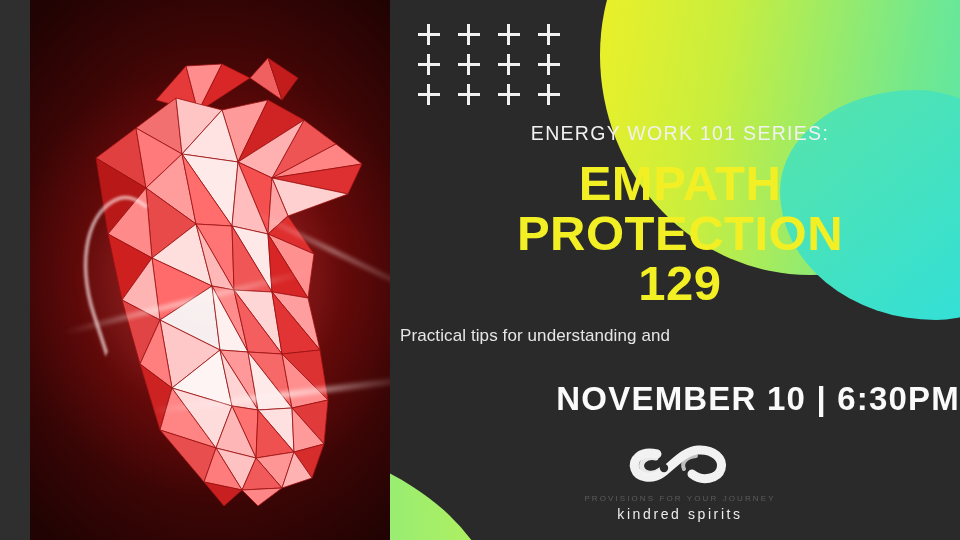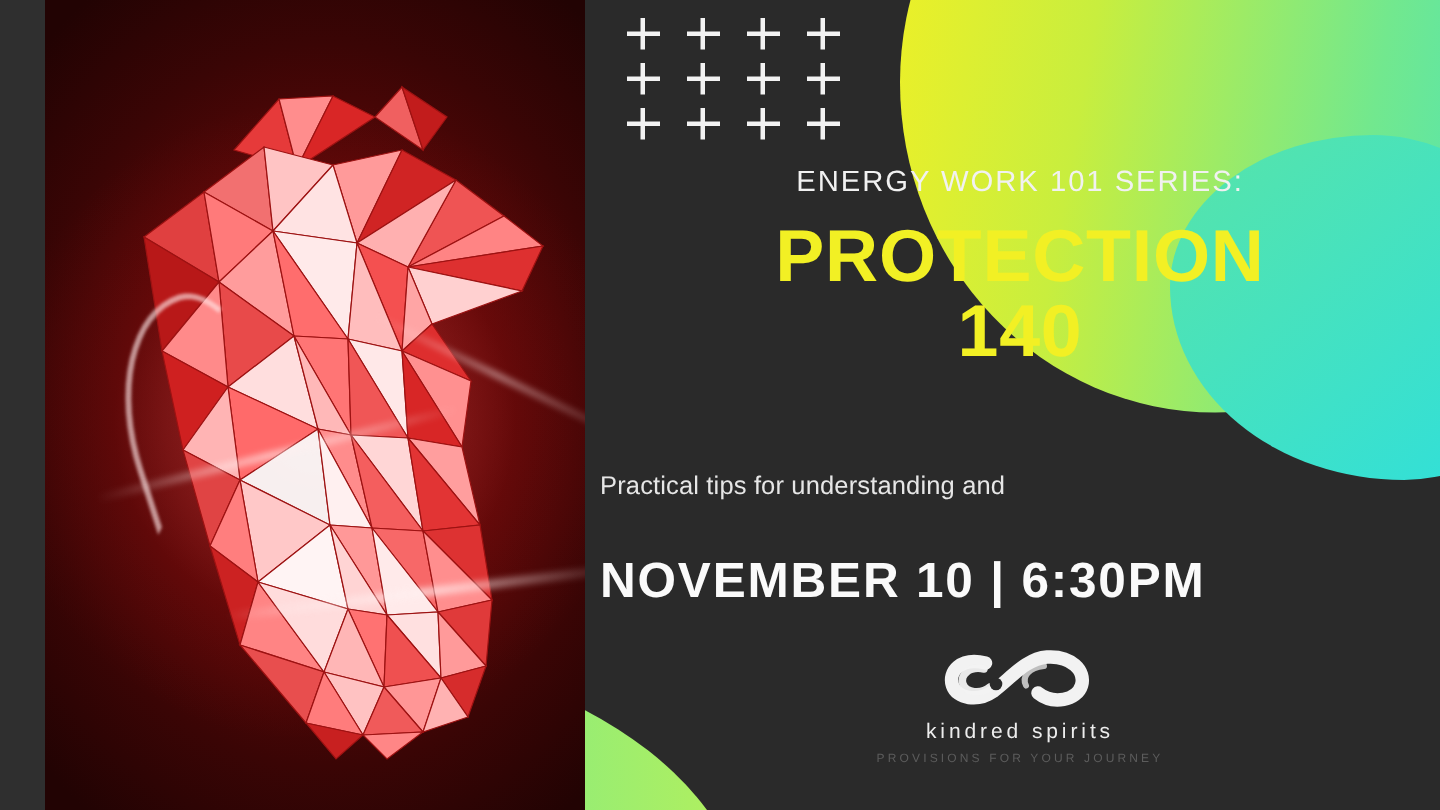--- a/index.html
+++ b/index.html
@@ -118,21 +118,21 @@
     top: 0;
     width: 30px;
     height: 540px;
     background: #2f2f2f;
   }
 
   
   #content {
     position: absolute;
     left: 400px;
-    top: 0;
+    top: 12px;
     width: 560px;
     height: 450px;
   }
 
   #plus-grid {
     position: absolute;
     left: 16px;
     top: 8px;
     display: grid;
     grid-template-columns: repeat(4, 40px);
@@ -190,21 +190,21 @@
     font-weight: 400;
     letter-spacing: 0.1px;
   }
   #description .desc-line { display: block; }
 
   #datetime {
     position: absolute;
     left: 0;
     top: 368px;
     width: 560px;
-    text-align: left;
+    text-align: right;
     color: #fafafa;
     font-size: 33px;
     font-weight: bold;
     letter-spacing: 1.2px;
   }
 
   
   #logo {
     position: absolute;
     left: 0;
@@ -358,38 +358,39 @@
       <span class="plus-cell"></span>
       <span class="plus-cell"></span>
       <span class="plus-cell"></span>
       <span class="plus-cell"></span>
       <span class="plus-cell"></span>
     </div>
 
     <div id="eyebrow">ENERGY WORK 101 SERIES:</div>
 
     <div id="headline">
+      <span class="hl-line">EMPATH</span>
       <span class="hl-line">PROTECTION</span>
-      <span class="hl-line">140</span>
+      <span class="hl-line">129</span>
     </div>
 
     <div id="description">
       <span class="desc-line">Practical tips for understanding and</span>
     </div>
 
     <div id="datetime">NOVEMBER 10 | 6:30PM</div>
 
     <div id="logo">
       <svg id="logo-mark" viewBox="0 0 108 46">
         <g fill="none" stroke="#f2f2f2" stroke-linecap="round" stroke-linejoin="round">
           <path d="M31 12 C14 8, 6 18, 9 27 C12 36, 26 38, 36 31 C48 22, 58 9, 72 8
                    C88 7, 98 17, 95 27 C92 37, 76 40, 66 32" stroke-width="9"></path>
           <path d="M30 16 C20 14, 14 20, 16 26 C18 32, 28 33, 34 28" stroke-width="5" opacity="0.95"></path>
           <path d="M70 14 C60 15, 55 21, 58 27" stroke-width="4" opacity="0.75"></path>
         </g>
         <circle cx="38" cy="26" r="4.2" fill="#2a2a2a"></circle>
       </svg>
+      <span id="logo-tagline">PROVISIONS FOR YOUR JOURNEY</span>
       <span id="logo-name">kindred spirits</span>
-      <span id="logo-tagline">PROVISIONS FOR YOUR JOURNEY</span>
     </div>
 
   </div>
 </div>
 
 </body></html>

